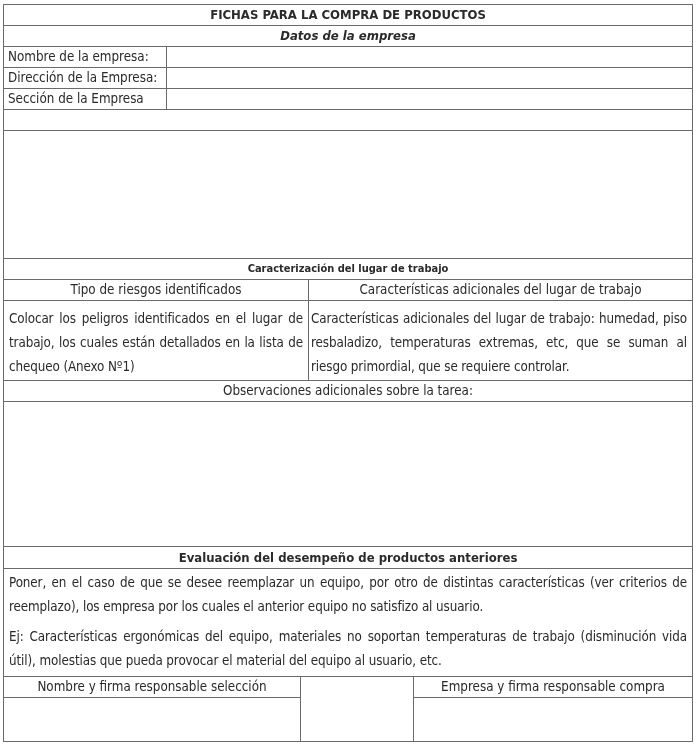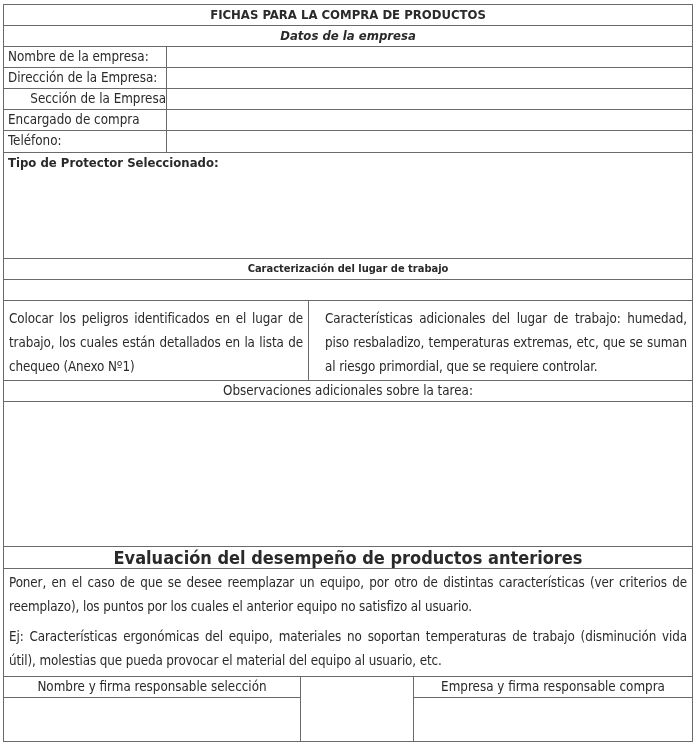--- a/index.html
+++ b/index.html
@@ -28,64 +28,60 @@
   </div>
 
   <div class="row" style="top:42px; height:21px;">
     <div class="cell vline" style="left:0; width:163px; padding-left:4px;">Nombre de la empresa:</div>
     <div class="cell" style="left:163px; right:0; padding-left:4px;"></div>
   </div>
   <div class="row" style="top:63px; height:21px;">
     <div class="cell vline" style="left:0; width:163px; padding-left:4px;">Dirección de la Empresa:</div>
     <div class="cell" style="left:163px; right:0; padding-left:4px;"></div>
   </div>
-  <div class="row" style="top:84px; height:21px;text-align:right;">
+  <div class="row" style="top:84px; height:21px;">
     <div class="cell vline" style="left:0; width:163px; padding-left:4px;">Sección de la Empresa</div>
     <div class="cell" style="left:163px; right:0; padding-left:4px;"></div>
   </div>
   <div class="row" style="top:105px; height:21px;">
-    <div class="cell vline" style="left:0; width:163px; padding-left:4px;">Encargado de compra</div>
-    <div class="cell" style="left:163px; right:0; padding-left:4px;"></div>
-  </div>
-  <div class="row" style="top:126px; height:22px;">
-    <div class="cell vline" style="left:0; width:163px; padding-left:4px;">Teléfono:</div>
     <div class="cell" style="left:163px; right:0; padding-left:4px;"></div>
   </div>
 
   <div class="row" style="top:148px; height:106px;">
-    <div class="cell bold" style="left:0; right:0; bottom:auto; padding-left:4px; line-height:20px; font-size:13px;">Tipo de Protector Seleccionado:</div>
     <div class="cell" style="left:0; right:0; top:22px; padding-left:4px;"></div>
   </div>
 
   <div class="row" style="top:254px; height:21px;">
     <div class="cell center bold" style="left:0; right:0; line-height:20px; font-size:11px;">Caracterización del lugar de trabajo</div>
   </div>
 
   <div class="row" style="top:275px; height:21px;">
+    <div class="cell center vline" style="left:0; width:305px;">Tipo de riesgos identificados</div>
+    <div class="cell center" style="left:305px; right:0;">Características adicionales del lugar de trabajo</div>
   </div>
 
   <div class="row" style="top:296px; height:80px;">
     <div class="cell vline para" style="left:0; width:305px; padding-top:6px;">Colocar los peligros identificados en el lugar de trabajo, los cuales están detallados en la lista de chequeo (Anexo Nº1)</div>
-    <div class="cell para" style="left:316px; right:0; padding-top:6px;">Características adicionales del lugar de trabajo: humedad, piso resbaladizo, temperaturas extremas, etc, que se suman al riesgo primordial, que se requiere controlar.</div>
+    <div class="cell para" style="left:302px; right:0; padding-top:6px;">Características adicionales del lugar de trabajo: humedad, piso resbaladizo, temperaturas extremas, etc, que se suman al riesgo primordial, que se requiere controlar.</div>
   </div>
 
   <div class="row" style="top:376px; height:21px;">
     <div class="cell center" style="left:0; right:0;text-align:center;">Observaciones adicionales sobre la tarea:</div>
   </div>
 
   <div class="row" style="top:397px; height:145px;">
     <div class="cell" style="left:0; right:0; padding:4px;"></div>
   </div>
 
   <div class="row" style="top:542px; height:22px;">
-    <div class="cell center bold" style="left:0; right:0; line-height:21px; font-size:18px;">Evaluación del desempeño de productos anteriores</div>
+    <div class="cell center bold" style="left:0; right:0; line-height:21px; font-size:13px;">Evaluación del desempeño de productos anteriores</div>
   </div>
 
   <div class="row" style="top:564px; height:108px;">
-    <div class="cell para" style="left:0; right:0; bottom:auto; padding-top:2px;">Poner, en el caso de que se desee reemplazar un equipo, por otro de distintas características (ver criterios de reemplazo), los puntos por los cuales el anterior equipo no satisfizo al usuario.</div>
+    <div class="cell para" style="left:0; right:0; bottom:auto; padding-top:2px;">Poner, en el caso de que se desee reemplazar un equipo, por otro de distintas características (ver criterios de reemplazo), los empresa por los cuales el anterior equipo no satisfizo al usuario.</div>
     <div class="cell para" style="left:0; right:0; top:56px; bottom:auto; padding-top:0;">Ej: Características ergonómicas del equipo, materiales no soportan temperaturas de trabajo (disminución vida útil), molestias que pueda provocar el material del equipo al usuario, etc.</div>
   </div>
 
   <div style="position:absolute; left:0; right:0; top:672px; bottom:0;">
     <div style="position:absolute; left:0; width:297px; top:0; height:21px; border-bottom:1.5px solid #6a6a6a; border-right:1.5px solid #6a6a6a; box-sizing:border-box;" class="cell center">Nombre y firma responsable selección</div>
     <div style="position:absolute; left:0; width:297px; top:21px; bottom:0; border-right:1.5px solid #6a6a6a; box-sizing:border-box;"></div>
     <div style="position:absolute; left:297px; width:112px; top:0; bottom:0;"></div>
     <div style="position:absolute; left:409px; right:0; top:0; height:21px; border-bottom:1.5px solid #6a6a6a; border-left:1.5px solid #6a6a6a; box-sizing:border-box;" class="cell center">Empresa y firma responsable compra</div>
     <div style="position:absolute; left:409px; right:0; top:21px; bottom:0; border-left:1.5px solid #6a6a6a; box-sizing:border-box;"></div>
   </div>

